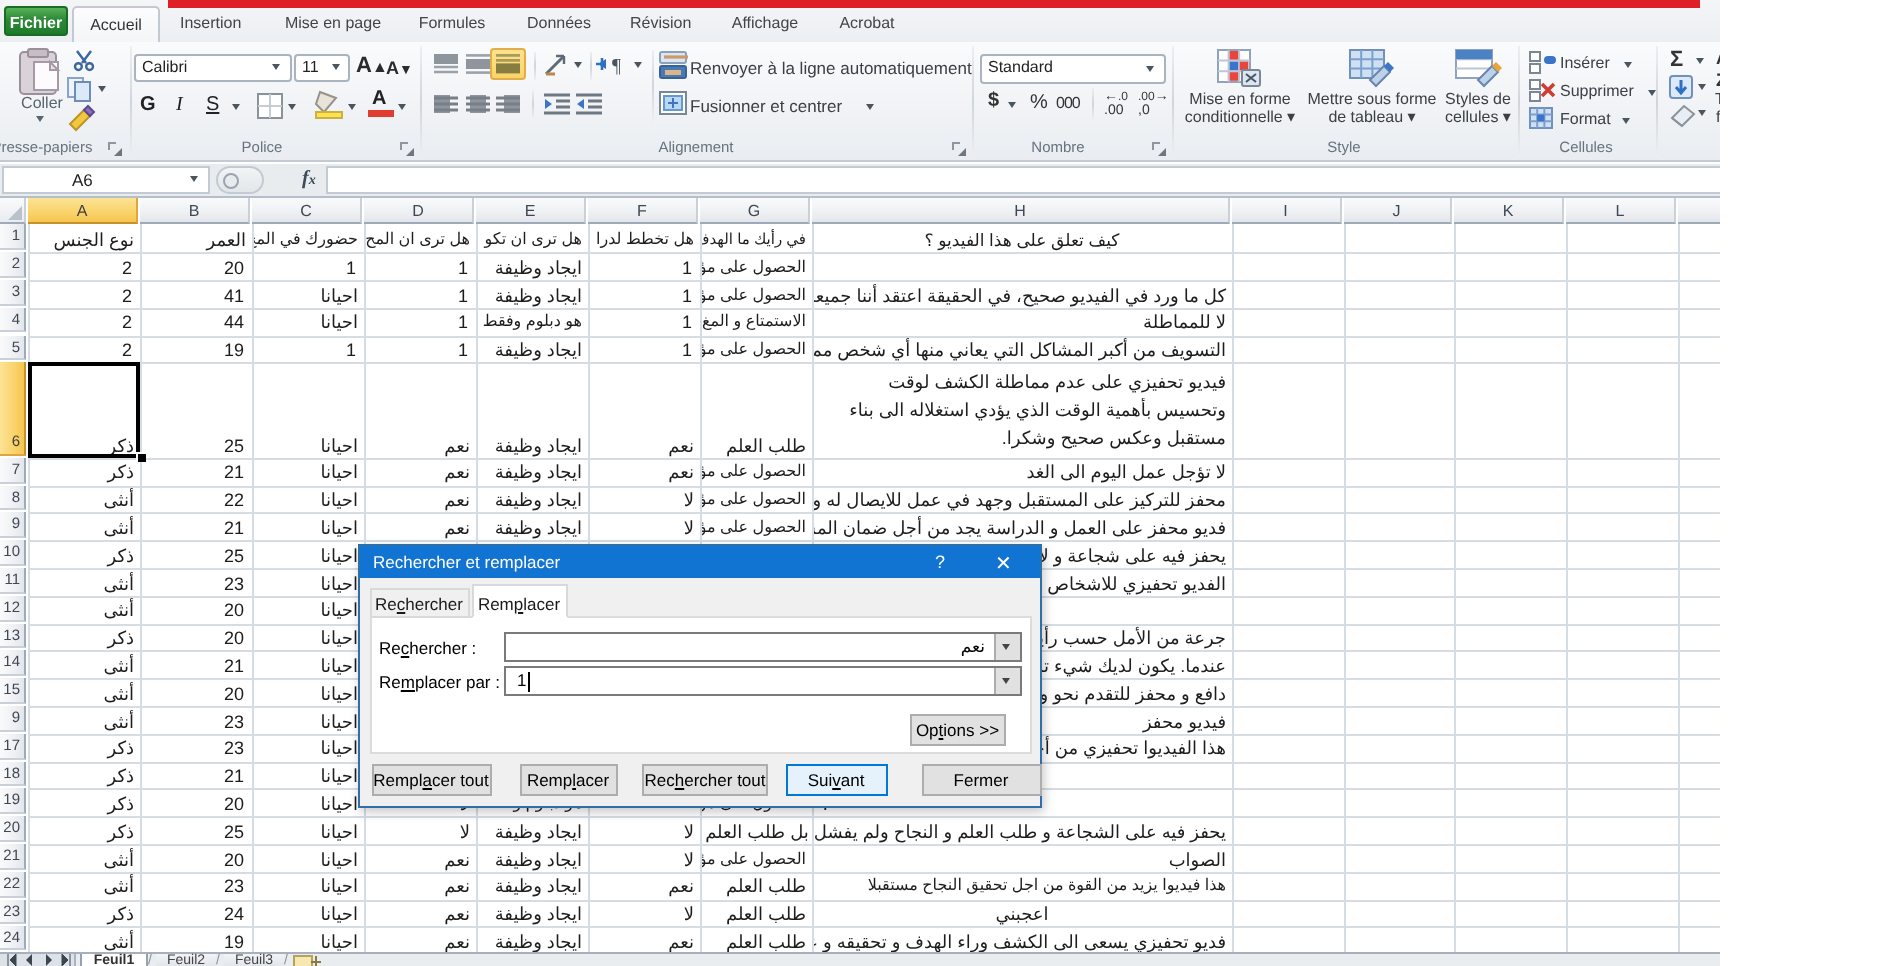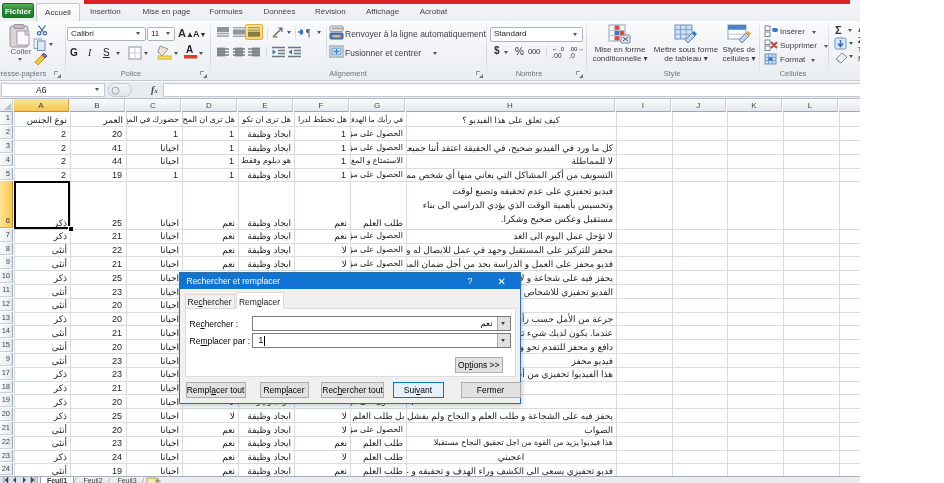--- a/index.html
+++ b/index.html
@@ -519,22 +519,22 @@
     <div class="cell ar" style="left:407px;top:327.00000000000006px;width:208px;height:12.8px;line-height:12.8px;">عندما. يكون لديك شيء تسعى اليه</div>
     <div class="cell ar" style="left:407px;top:340.80000000000007px;width:208px;height:12.8px;line-height:12.8px;">دافع و محفز للتقدم نحو وجهة افضل</div>
     <div class="cell ar" style="left:407px;top:354.6px;width:208px;height:12.8px;line-height:12.8px;">فيديو محفز</div>
     <div class="cell ar" style="left:407px;top:368.40000000000003px;width:208px;height:12.8px;line-height:12.8px;">هذا الفيديوا تحفيزي من أجل النجاح</div>
     <div class="cell ar" style="left:407px;top:423.6px;width:208px;height:12.8px;line-height:12.8px;">الصواب</div>
     <div class="cell ar" style="left:407px;top:451.20000000000005px;width:208px;height:12.8px;line-height:12.8px;text-align:center;">اعجبني</div>
     <div class="cell ar" style="left:407px;top:465.00000000000006px;width:208px;height:12.8px;line-height:12.8px;">فديو تحفيزي يسعى الى الكشف وراء الهدف و تحقيقه و عدم الاستسلام</div>
     <div class="cell ar" style="left:407px;top:437.40000000000003px;width:208px;height:12.8px;line-height:12.8px;font-size:8px;">هذا فيديوا يزيد من القوة من اجل تحقيق النجاح مستقبلا</div>
     <div class="cell ar aleft" style="left:407px;top:396.00000000000006px;width:208px;height:12.8px;line-height:12.8px;">؟</div>
     <div class="cell ar over" style="left:407px;top:409.80000000000007px;width:208px;height:12.8px;line-height:12.8px;">يحفز فيه على الشجاعة و طلب العلم و النجاح ولم يفشل بل طلب العلم</div>
-    <div class="cell ar" style="left:407px;top:185.0px;width:208px;height:12.8px;line-height:12.8px;">فيديو تحفيزي على عدم تحقيقه وتضيع لوقت</div>
-    <div class="cell ar" style="left:407px;top:198.8px;width:208px;height:12.8px;line-height:12.8px;">وتحسيس بأهمية الوقت الذي يؤدي الدراسي الى بناء</div>
+    <div class="cell ar" style="left:407px;top:185.0px;width:208px;height:12.8px;line-height:12.8px;">فيديو تحفيزي على عدم مماطلة الكشف لوقت</div>
+    <div class="cell ar" style="left:407px;top:198.8px;width:208px;height:12.8px;line-height:12.8px;">وتحسيس بأهمية الوقت الذي يؤدي استغلاله الى بناء</div>
     <div class="cell ar" style="left:407px;top:212.6px;width:208px;height:12.8px;line-height:12.8px;">مستقبل وعكس صحيح وشكرا.</div>
 <div id="selbox" style="left:14px;top:181.3px;width:56px;height:47.5px"></div>
 <div id="selhandle" style="left:67.5px;top:226.3px"></div>
 <div id="corner"></div>
 <div class="chdr sel" style="left:14px;width:55px;">A</div>
     <div class="chdr" style="left:70px;width:55px;">B</div>
     <div class="chdr" style="left:126px;width:55px;">C</div>
     <div class="chdr" style="left:182px;width:55px;">D</div>
     <div class="chdr" style="left:238px;width:55px;">E</div>
     <div class="chdr" style="left:294px;width:55px;">F</div>

